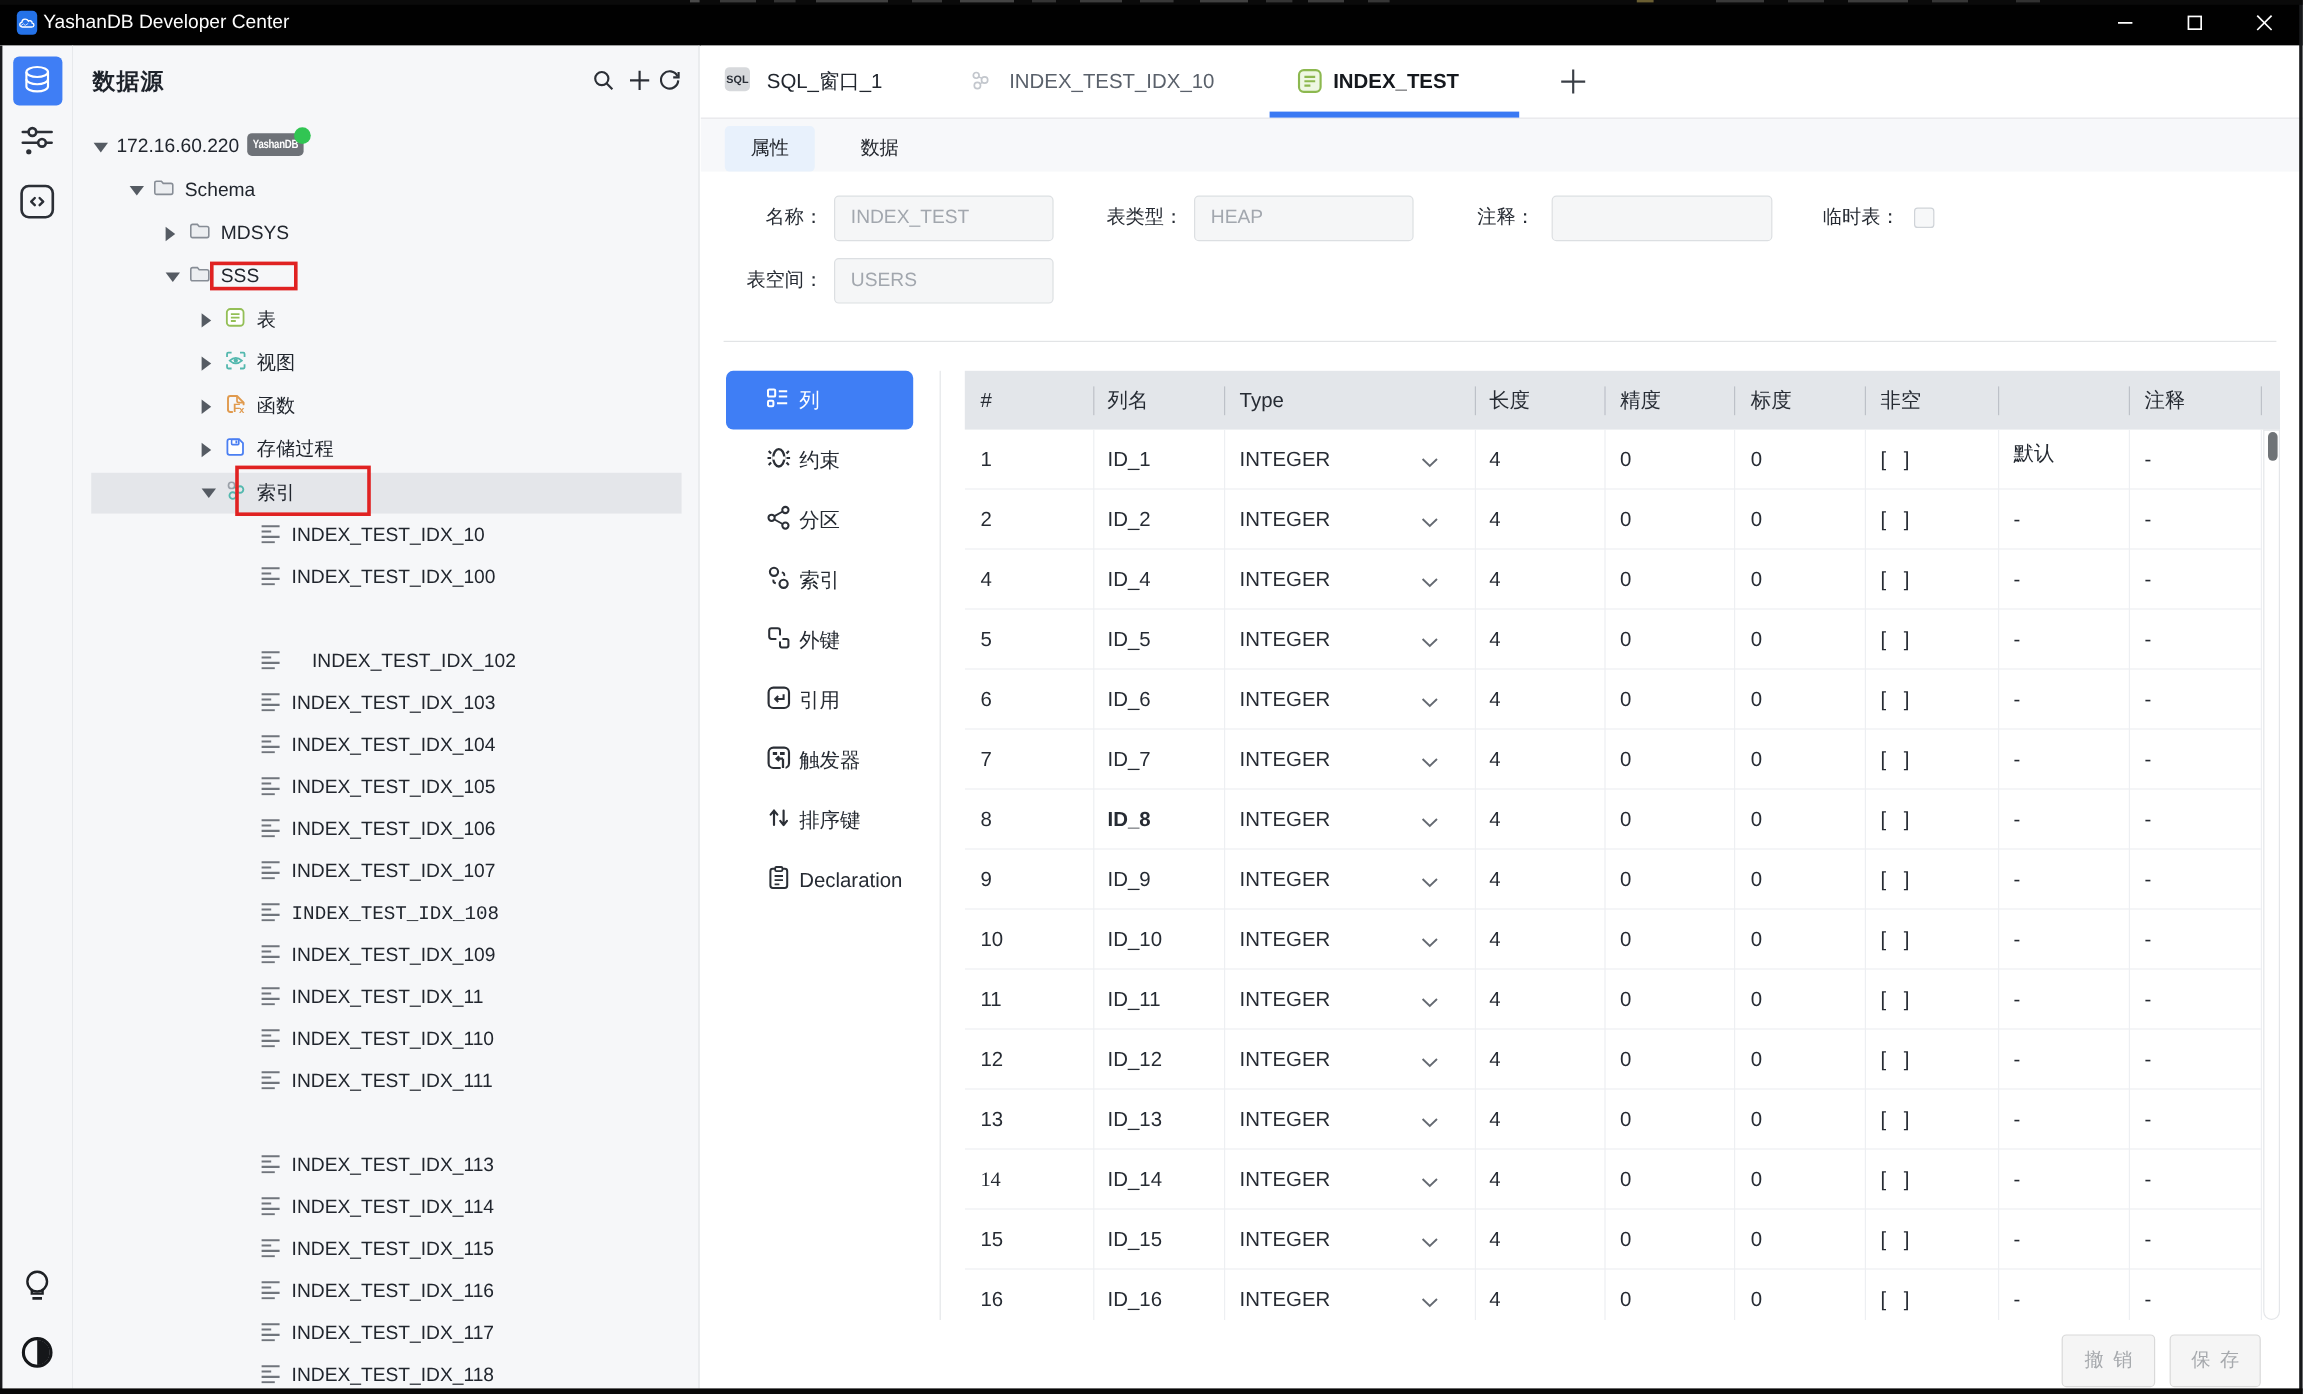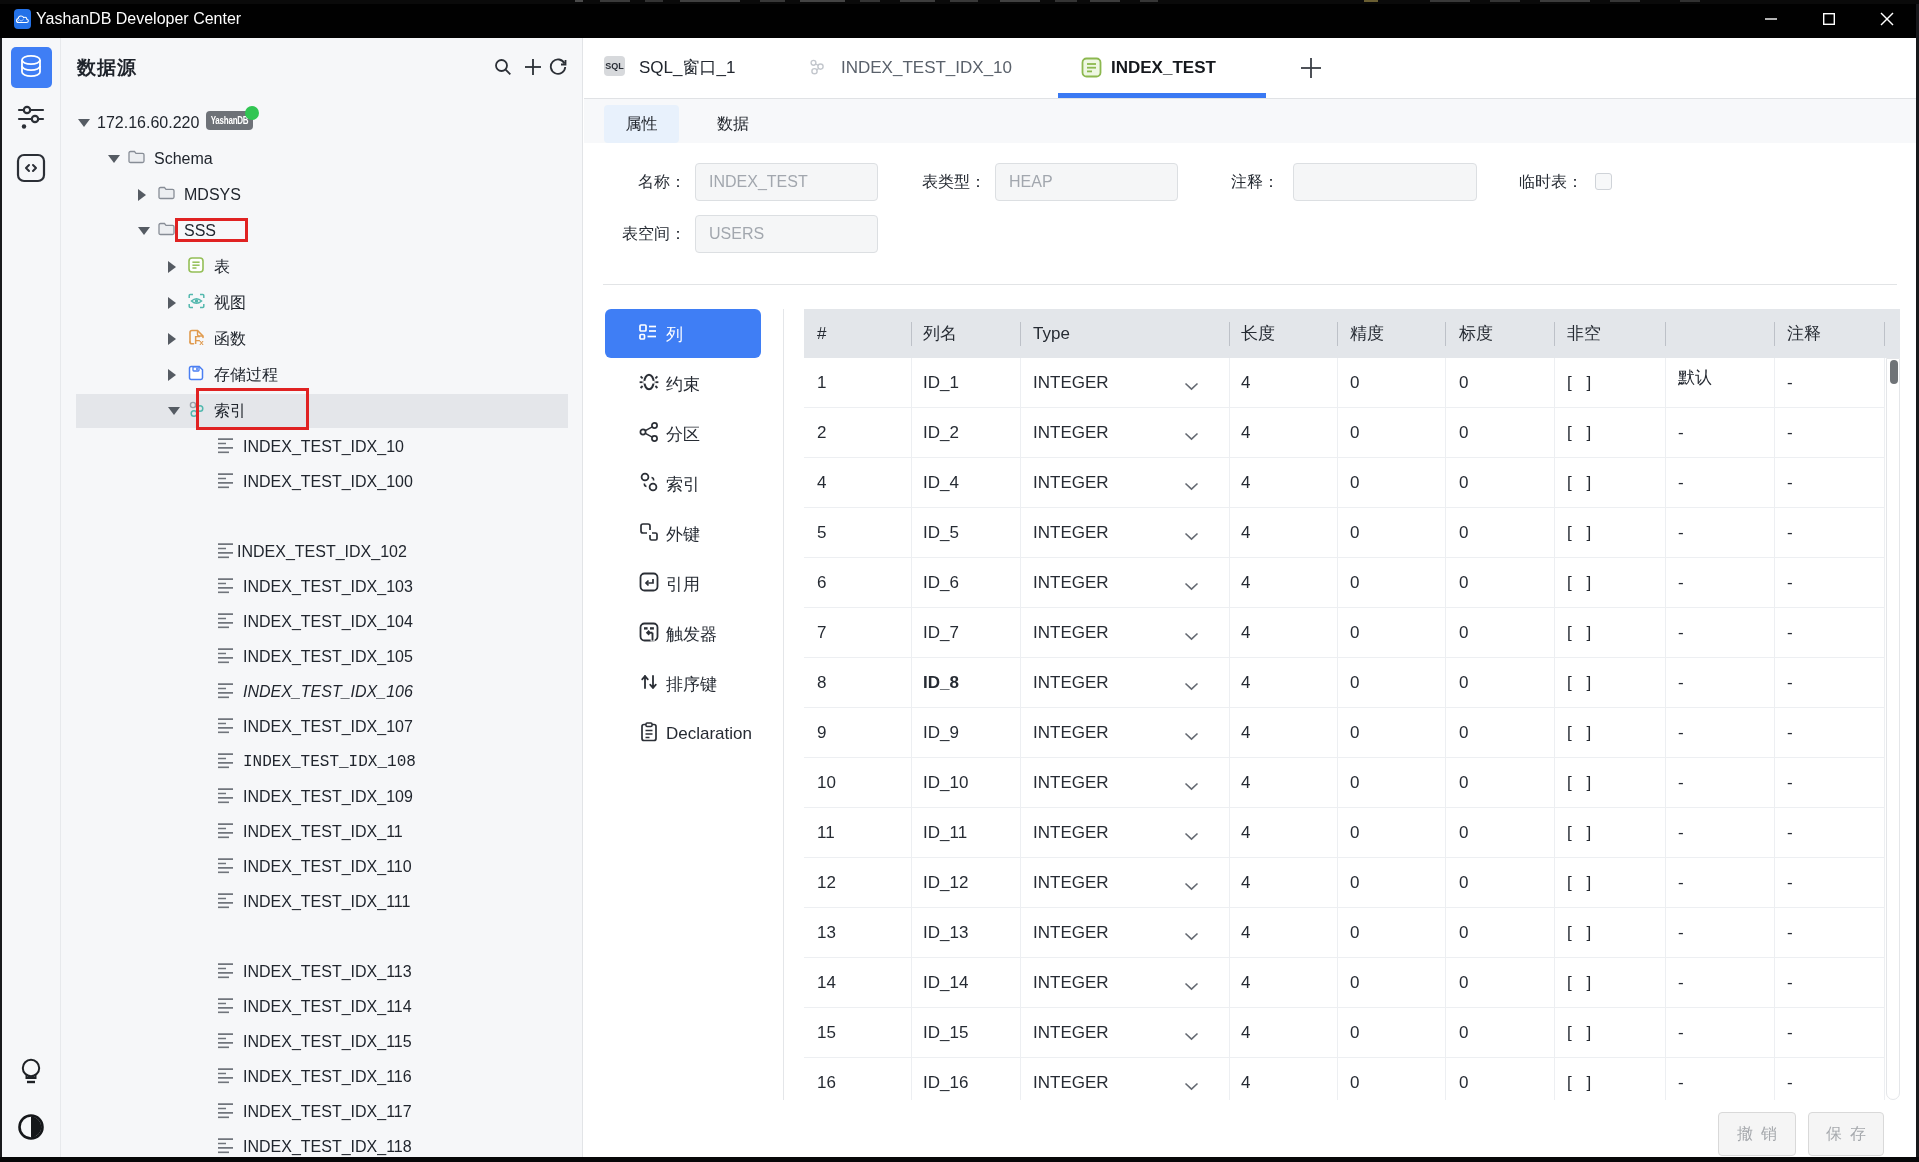--- a/index.html
+++ b/index.html
@@ -236,21 +236,21 @@
         </svg></div>
 <div class="ttext" style="left:167px;">INDEX_TEST_IDX_100</div>
 </div>
 <div class="trow" style="top:497px;">
 <div class="ticon" style="left:141px;"><svg width="17" height="17" viewBox="0 0 17 17" style="">
           <line x1="1" y1="2.6" x2="16" y2="2.6" stroke="#70757c" stroke-width="1.7"></line>
 <line x1="1" y1="7" x2="9" y2="7" stroke="#70757c" stroke-width="1.7"></line>
 <line x1="1" y1="11.4" x2="16" y2="11.4" stroke="#70757c" stroke-width="1.7"></line>
 <line x1="1" y1="15.8" x2="12" y2="15.8" stroke="#70757c" stroke-width="1.7"></line>
         </svg></div>
-<div class="ttext" style="left:161px;">INDEX_TEST_IDX_102</div>
+<div class="ttext" style="left:184px;">INDEX_TEST_IDX_102</div>
 </div>
 <div class="trow" style="top:532px;">
 <div class="ticon" style="left:141px;"><svg width="17" height="17" viewBox="0 0 17 17" style="">
           <line x1="1" y1="2.6" x2="16" y2="2.6" stroke="#70757c" stroke-width="1.7"></line>
 <line x1="1" y1="7" x2="9" y2="7" stroke="#70757c" stroke-width="1.7"></line>
 <line x1="1" y1="11.4" x2="16" y2="11.4" stroke="#70757c" stroke-width="1.7"></line>
 <line x1="1" y1="15.8" x2="12" y2="15.8" stroke="#70757c" stroke-width="1.7"></line>
         </svg></div>
 <div class="ttext" style="left:167px;">INDEX_TEST_IDX_103</div>
 </div>
@@ -265,21 +265,21 @@
 </div>
 <div class="trow" style="top:602px;">
 <div class="ticon" style="left:141px;"><svg width="17" height="17" viewBox="0 0 17 17" style="">
           <line x1="1" y1="2.6" x2="16" y2="2.6" stroke="#70757c" stroke-width="1.7"></line>
 <line x1="1" y1="7" x2="9" y2="7" stroke="#70757c" stroke-width="1.7"></line>
 <line x1="1" y1="11.4" x2="16" y2="11.4" stroke="#70757c" stroke-width="1.7"></line>
 <line x1="1" y1="15.8" x2="12" y2="15.8" stroke="#70757c" stroke-width="1.7"></line>
         </svg></div>
 <div class="ttext" style="left:167px;">INDEX_TEST_IDX_105</div>
 </div>
-<div class="trow" style="top:637px;font-style:italic;">
+<div class="trow" style="top:637px;">
 <div class="ticon" style="left:141px;"><svg width="17" height="17" viewBox="0 0 17 17" style="">
           <line x1="1" y1="2.6" x2="16" y2="2.6" stroke="#70757c" stroke-width="1.7"></line>
 <line x1="1" y1="7" x2="9" y2="7" stroke="#70757c" stroke-width="1.7"></line>
 <line x1="1" y1="11.4" x2="16" y2="11.4" stroke="#70757c" stroke-width="1.7"></line>
 <line x1="1" y1="15.8" x2="12" y2="15.8" stroke="#70757c" stroke-width="1.7"></line>
         </svg></div>
 <div class="ttext" style="left:167px;">INDEX_TEST_IDX_106</div>
 </div>
 <div class="trow" style="top:672px;">
 <div class="ticon" style="left:141px;"><svg width="17" height="17" viewBox="0 0 17 17" style="">
@@ -708,21 +708,21 @@
             <polyline points="1.5,1.5 7.5,7.2 13.5,1.5" fill="none" stroke="#656a72" stroke-width="1.6"></polyline>
           </svg></div>
 <div class="bcell" style="left:437px;">4</div>
 <div class="bcell" style="left:546px;">0</div>
 <div class="bcell" style="left:655px;">0</div>
 <div class="bcell" style="left:763px;letter-spacing:5px;">[ ]</div>
 <div class="bcell" style="left:874px;">-</div>
 <div class="bcell" style="left:983px;">-</div>
 </div>
 <div class="brow" style="top:600px;">
-<div class="bcell" style="left:13px;">14</div>
+<div class="bcell" style="left:13px;font-family:Liberation Serif, serif;">14</div>
 <div class="bcell" style="left:119px;">ID_14</div>
 <div class="bcell" style="left:229px;">INTEGER</div>
 <div class="abs" style="left:380px;top:19px;"><svg width="15" height="9" viewBox="0 0 15 9" style="">
             <polyline points="1.5,1.5 7.5,7.2 13.5,1.5" fill="none" stroke="#656a72" stroke-width="1.6"></polyline>
           </svg></div>
 <div class="bcell" style="left:437px;">4</div>
 <div class="bcell" style="left:546px;">0</div>
 <div class="bcell" style="left:655px;">0</div>
 <div class="bcell" style="left:763px;letter-spacing:5px;">[ ]</div>
 <div class="bcell" style="left:874px;">-</div>

